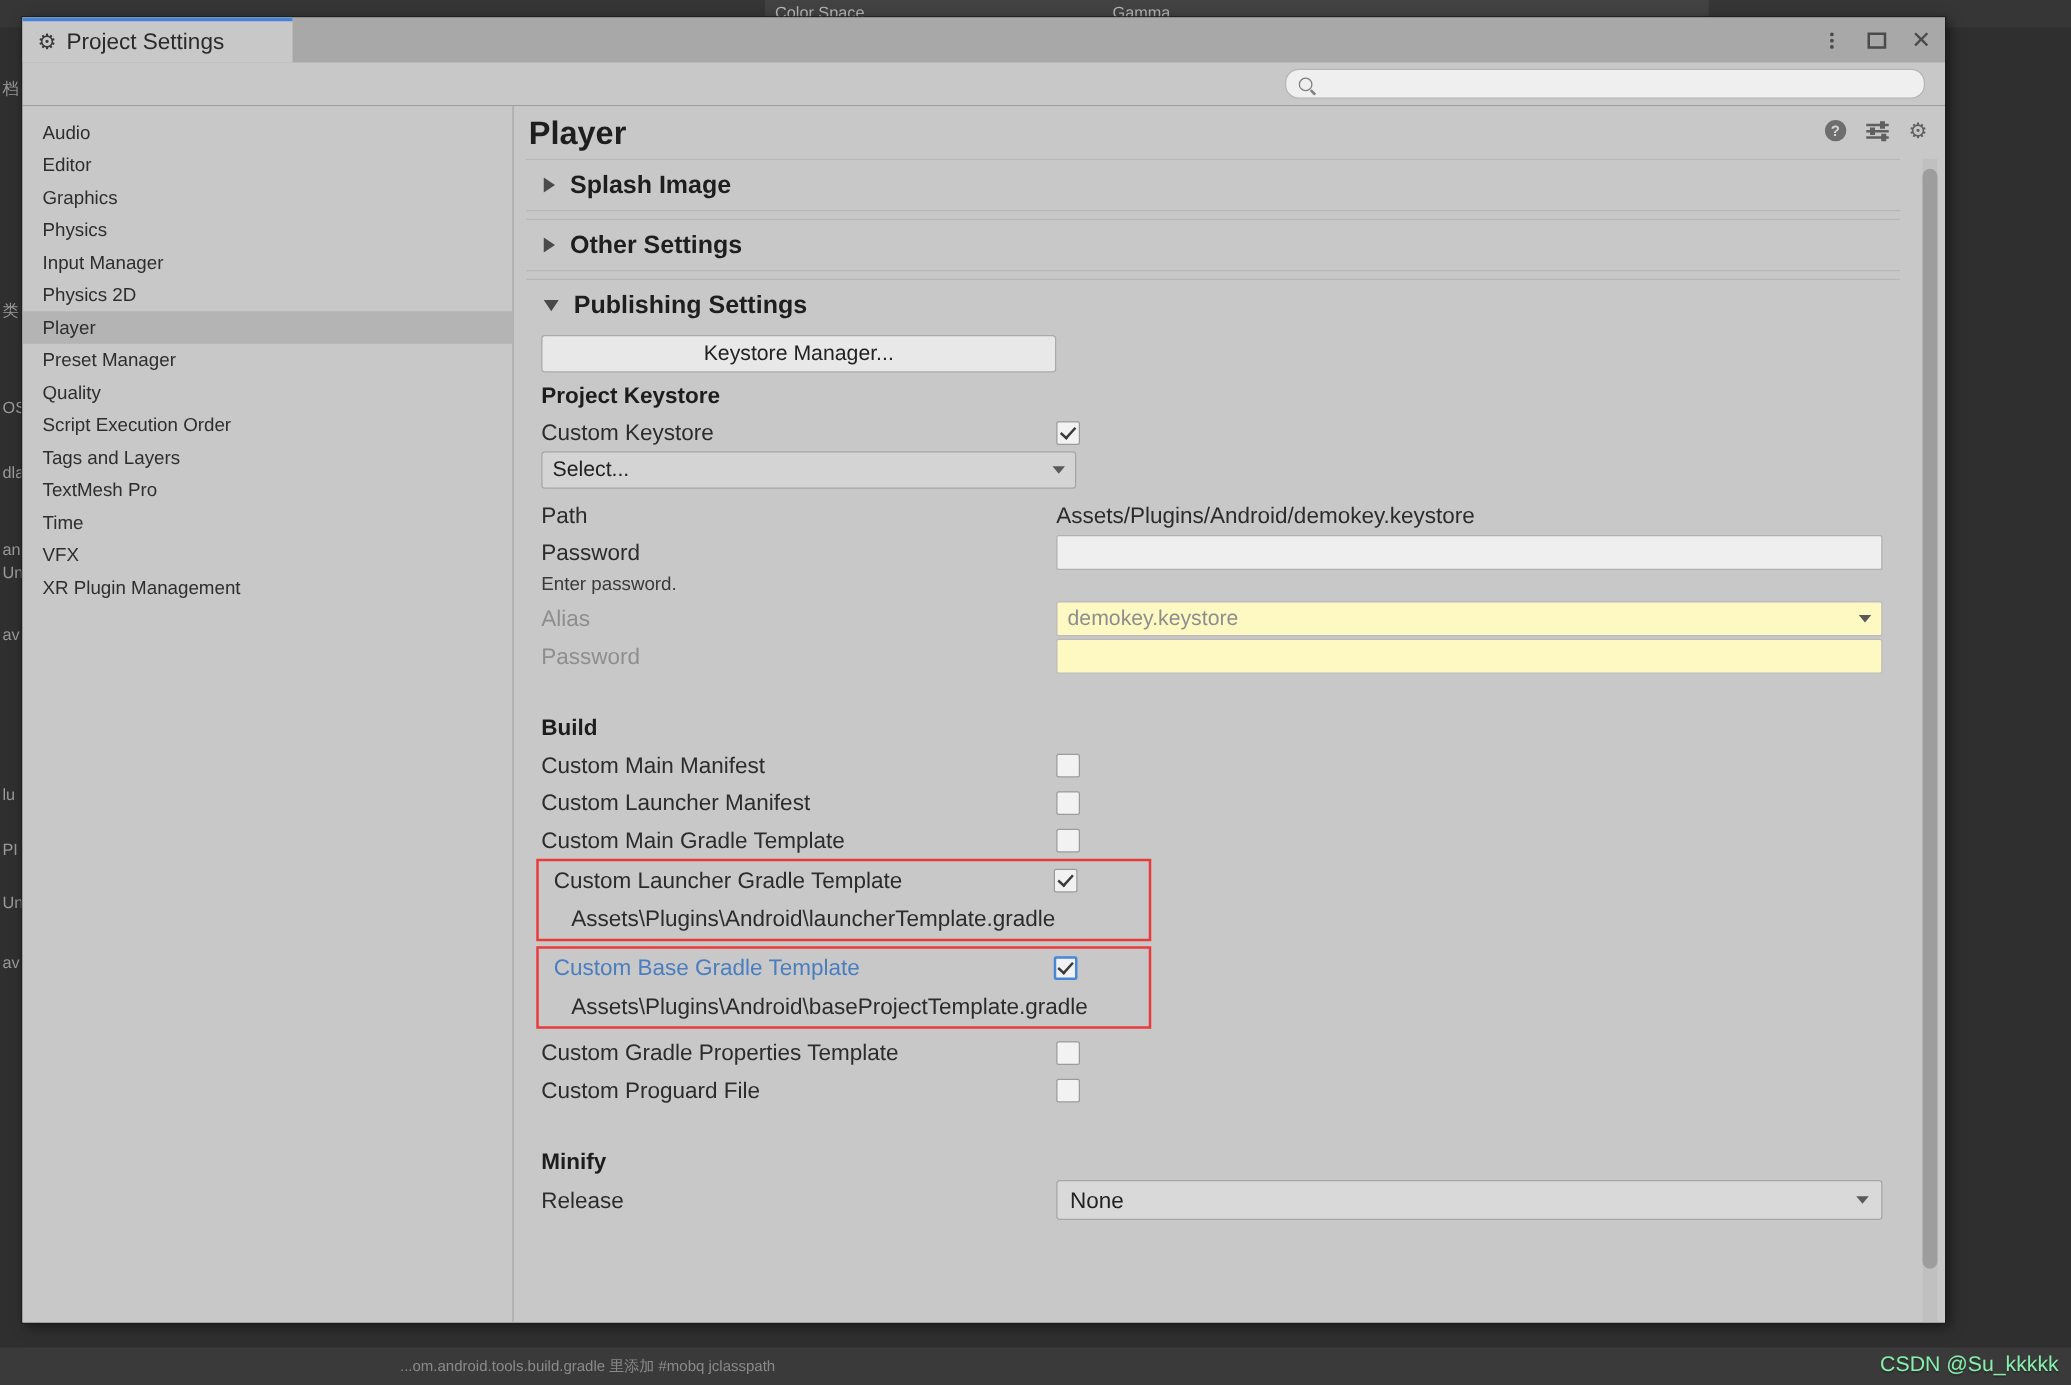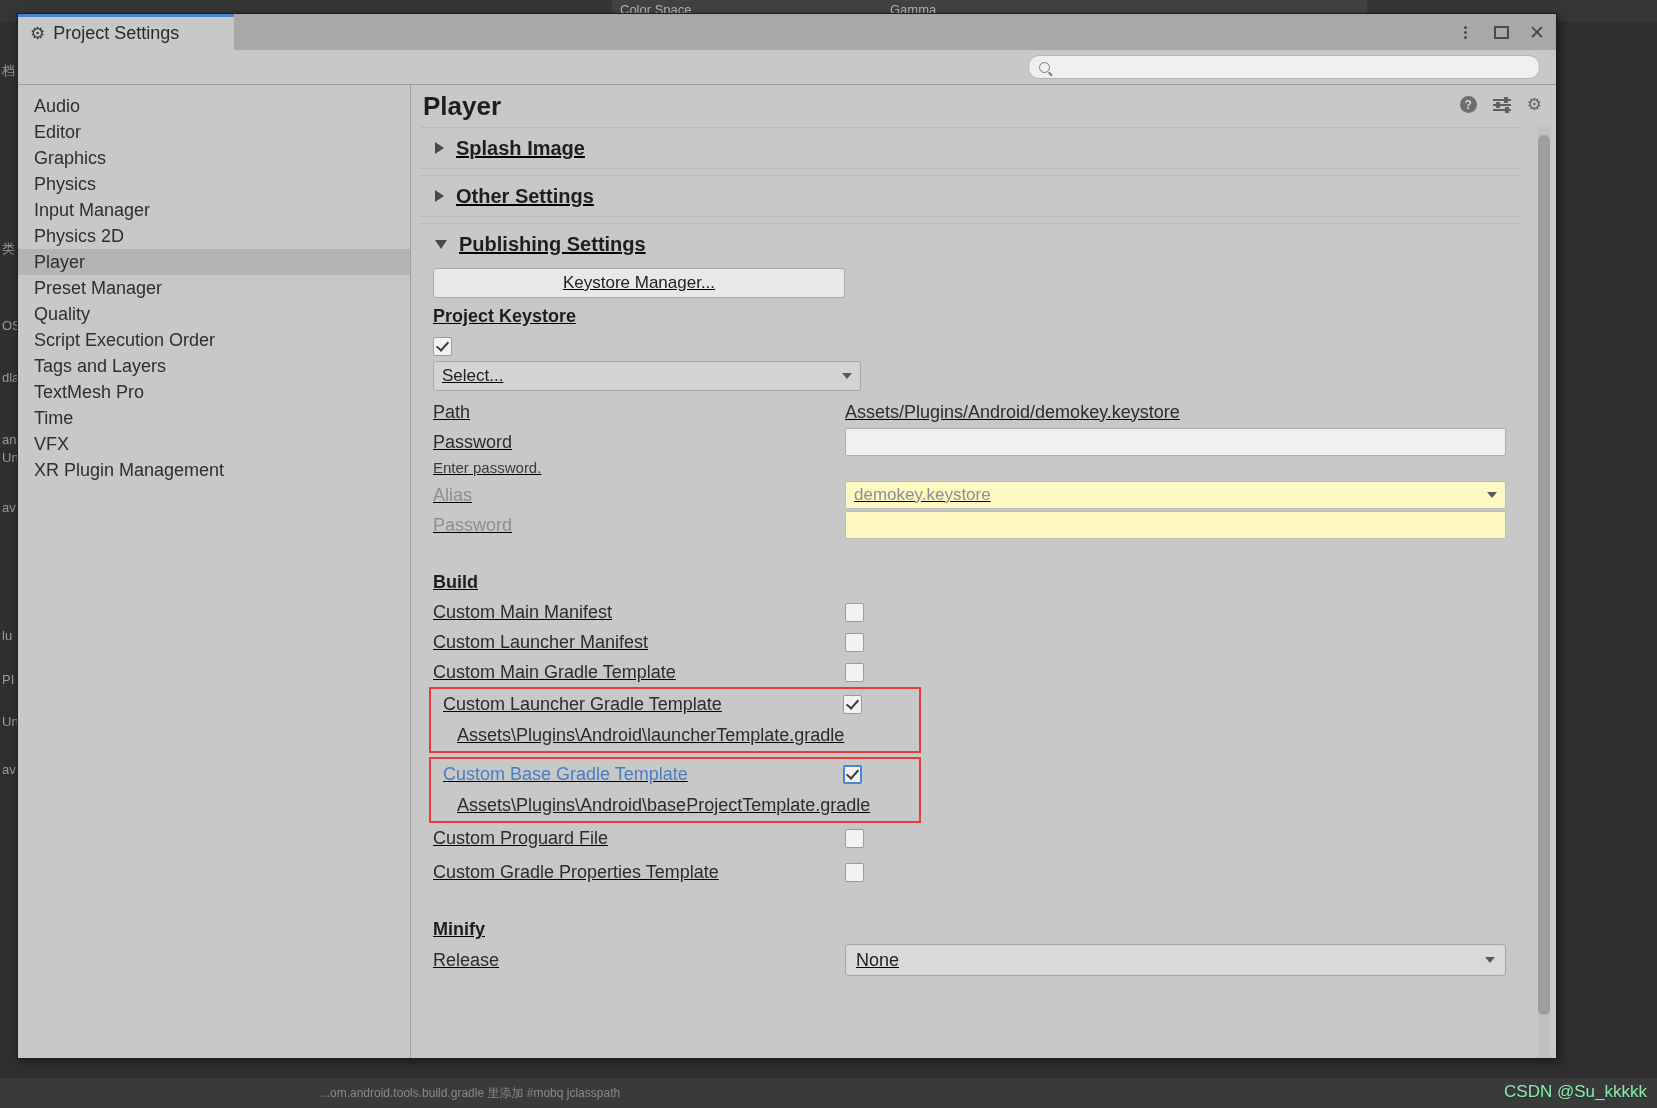--- a/index.html
+++ b/index.html
@@ -119,21 +119,21 @@
   .sidebar {
     width: 392px; flex: 0 0 auto;
     background: #c8c8c8;
     border-right: 1px solid #a0a0a0;
     padding-top: 8px;
     overflow: hidden;
   }
   .side-item {
     height: 26px; display: flex; align-items: center;
     padding-left: 16px;
-    font-size: 18px; color: #2e2e2e;
+    font-size: 15px; color: #2e2e2e;
     cursor: default;
   }
   .side-item.selected { background: #b4b4b4; }
 
   .content {
     flex: 1 1 auto; position: relative;
     background: #c8c8c8;
     overflow: hidden;
     display: flex; flex-direction: column;
   }
@@ -179,21 +179,20 @@
     position: absolute; right: 6px; top: 8px; width: 12px; height: 880px;
     background: #9d9d9d; border-radius: 6px;
   }
 
   
   .foldout {
     margin: 0 10px 6px 10px;
     background: #c8c8c8;
     border-top: 1px solid #b8b8b8;
     border-bottom: 1px solid #b8b8b8;
-    text-decoration: underline;
   }
   .foldout-head {
     height: 40px; display: flex; align-items: center;
     gap: 12px; padding-left: 14px;
     font-size: 20px; font-weight: bold; color: #1e1e1e;
     cursor: default;
   }
   .tri { width: 0; height: 0; flex: 0 0 auto; }
   .tri.closed {
     border-left: 9px solid #4a4a4a;
@@ -470,20 +469,21 @@
               <span>Publishing Settings</span>
             </div>
 
             <div class="section-inner">
 
               <div class="btn-wide">Keystore Manager...</div>
 
               <div class="group-label">Project Keystore</div>
 
               <div class="row">
+                <span class="row-label">Custom Keystore</span>
                 <span class="chk checked"></span>
               </div>
 
               <div class="dropdown">
                 <span>Select...</span>
                 <span class="caret"></span>
               </div>
 
               <div class="row" style="margin-top:6px;">
                 <span class="row-label">Path</span>
@@ -539,27 +539,27 @@
               </div>
 
               <div class="hl-box" style="margin-top:4px;">
                 <div class="row">
                   <span class="row-label link" style="width:400px;">Custom Base Gradle Template</span>
                   <span class="chk checked focus"></span>
                 </div>
                 <div class="path-row">Assets\Plugins\Android\baseProjectTemplate.gradle</div>
               </div>
 
-              <div class="row">
-                <span class="row-label">Custom Proguard File</span>
-                <span class="chk"></span>
-              </div>
-
               <div class="row" style="margin-top:4px;">
                 <span class="row-label">Custom Gradle Properties Template</span>
+                <span class="chk"></span>
+              </div>
+
+              <div class="row">
+                <span class="row-label">Custom Proguard File</span>
                 <span class="chk"></span>
               </div>
 
               <div class="spacer-lg"></div>
 
               <div class="group-label">Minify</div>
 
               <div class="release-row">
                 <span class="row-label">Release</span>
                 <span class="release-dd">

